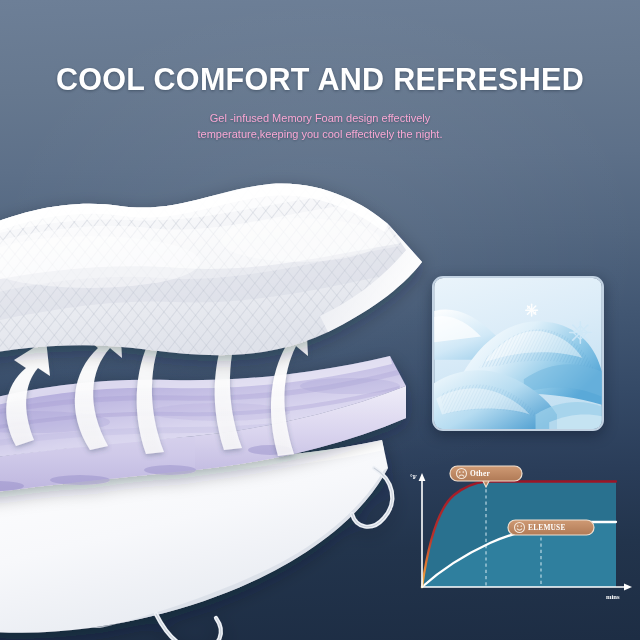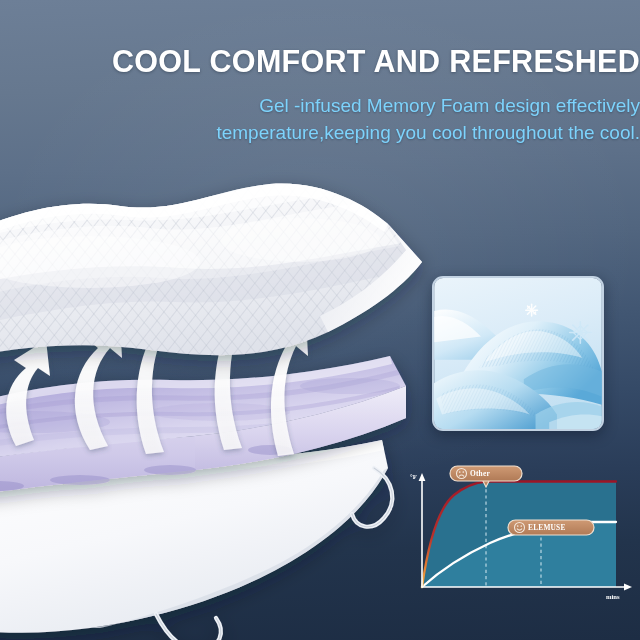--- a/index.html
+++ b/index.html
@@ -25,34 +25,34 @@
       #22344c 85%,
       #1d2d44 100%);
   }
   .bg-vig {
     position:absolute; inset:0;
     background:radial-gradient(ellipse 85% 65% at 50% 38%,
       rgba(255,255,255,.06) 0%, rgba(255,255,255,0) 60%);
   }
 
   
-  .header { position:absolute; top:0; left:0; right:0; text-align:right; z-index:40; }
+  .header { position:absolute; top:18px; left:0; right:0; text-align:center; z-index:40; }
   .title {
     margin-top:44px;
     font-size:30.5px;
     font-weight:bold;
     color:#ffffff;
     letter-spacing:.3px;
     text-shadow:0 1px 3px rgba(10,20,35,.35);
     white-space:nowrap;
   }
   .sub {
     margin-top:14px;
-    font-size:19px;
-    color:#7dd3fc;
+    font-size:11px;
+    color:#f9a8d4;
     line-height:1.42;
     text-shadow:0 1px 2px rgba(10,20,35,.3);
   }
 
   
   .illus { position:absolute; left:-30px; top:150px; width:470px; height:500px; z-index:10; }
   .illus svg { display:block; width:100%; height:100%; overflow:visible; }
 
   
   .inset {
@@ -77,21 +77,21 @@
 </head>
 <body>
 
 <div class="bg"></div>
 <div class="bg-vig"></div>
 
 <div class="header">
   <div class="title">COOL COMFORT AND REFRESHED</div>
   <div class="sub">
     <div>Gel -infused Memory Foam design effectively</div>
-    <div>temperature,keeping you cool throughout the cool.</div>
+    <div>temperature,keeping you cool effectively the night.</div>
   </div>
 </div>
 
 <div class="illus">
 <svg viewBox="0 0 470 500" xmlns="http://www.w3.org/2000/svg">
   <defs>
     <linearGradient id="gCover" x1="0" y1="0" x2="0.35" y2="1">
       <stop offset="0%" stop-color="#ffffff"></stop>
       <stop offset="45%" stop-color="#f3f4f7"></stop>
       <stop offset="100%" stop-color="#dfe2ea"></stop>

